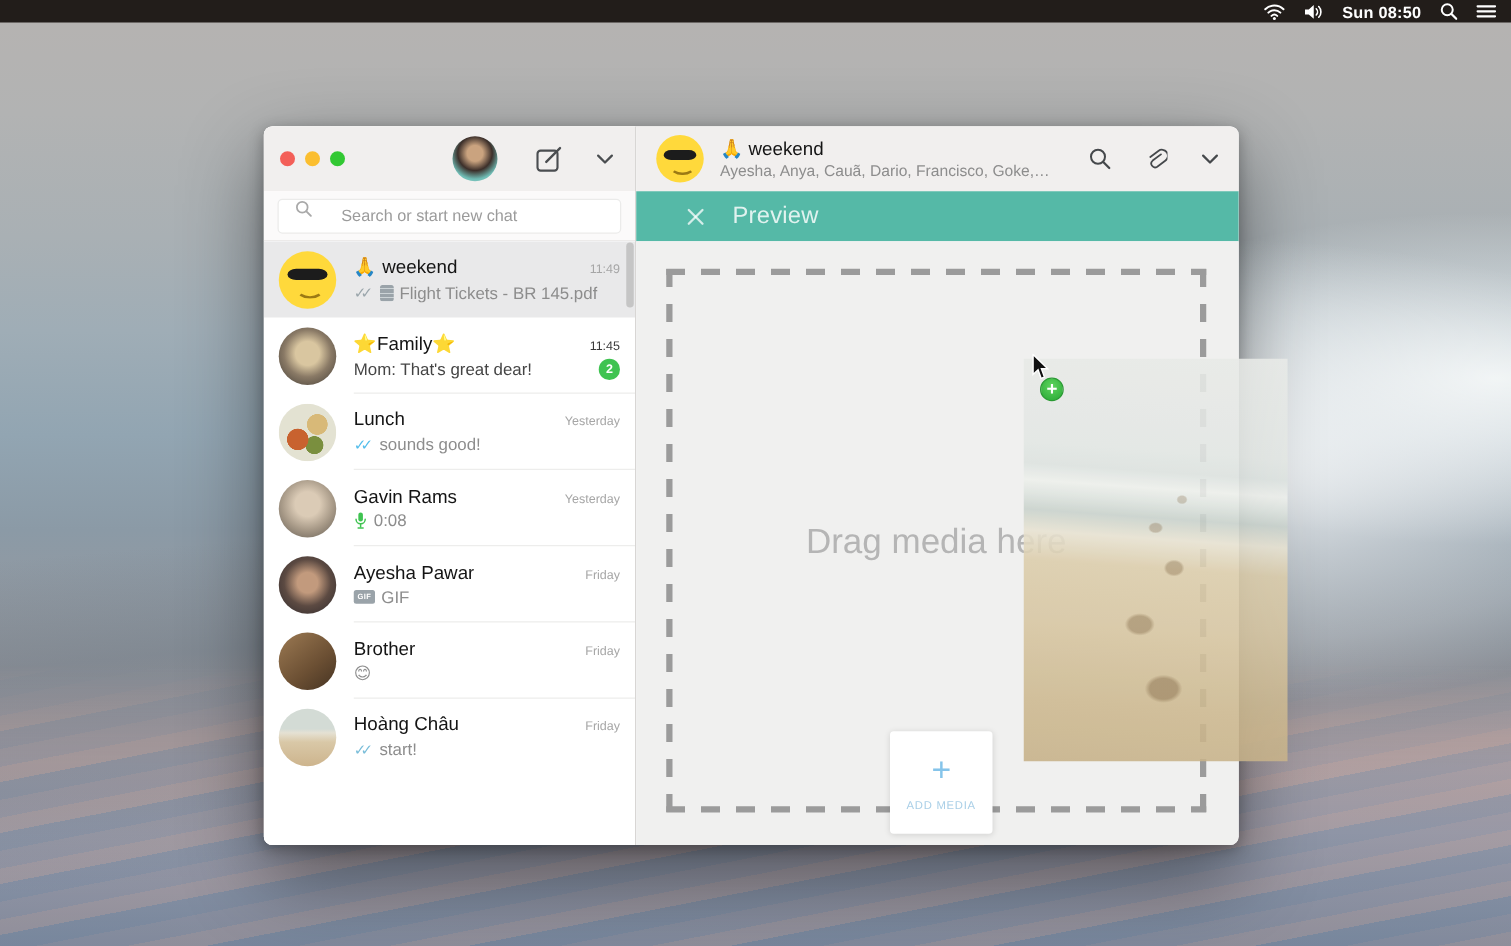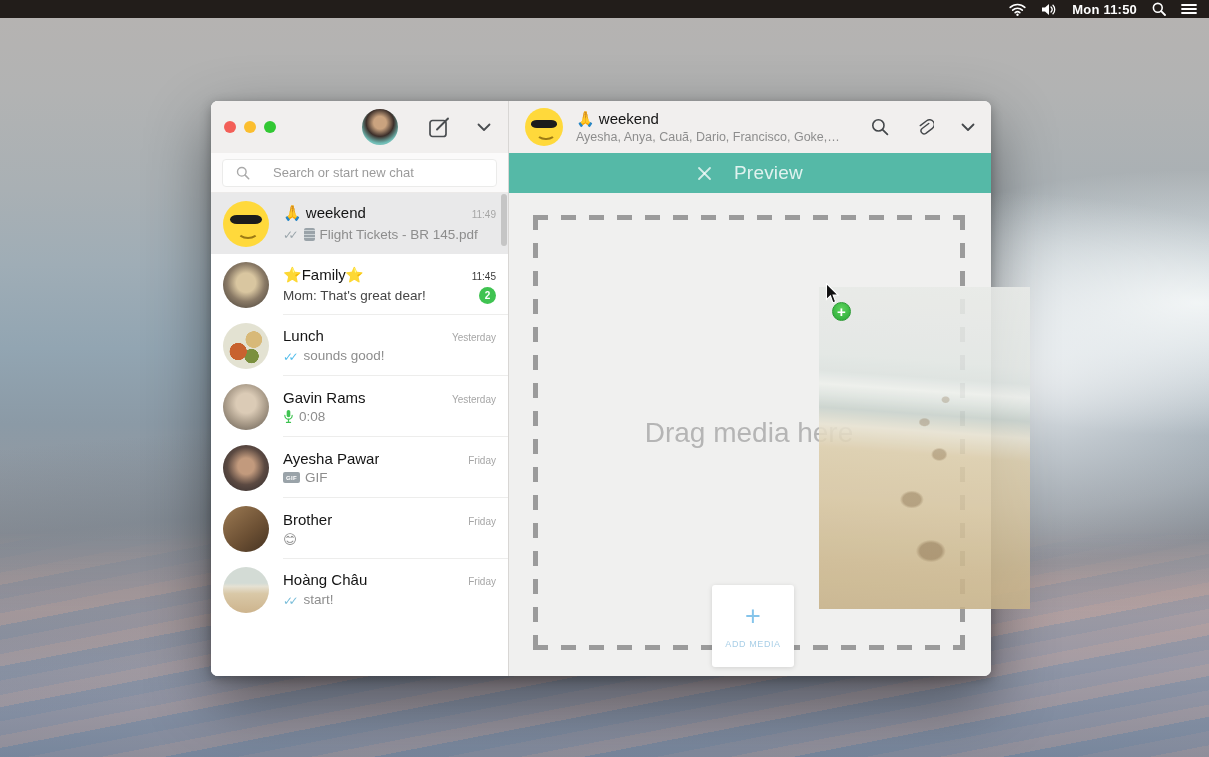--- a/index.html
+++ b/index.html
@@ -35,21 +35,21 @@
   .sb-header { height:52px; flex:0 0 52px; background:#f1efee; display:flex; align-items:center; padding:0 13px; }
   .lights { display:flex; gap:8px; }
   .light { width:12px; height:12px; border-radius:50%; }
   .light.red { background:#f35f58; } .light.yellow { background:#fbbe2f; } .light.green { background:#32c833; }
   .user-avatar { width:36px; height:36px; border-radius:50%; margin-left:auto;
     background: radial-gradient(circle at 50% 38%, #caa37f 0 22%, #3c2f2a 48%, #6fbcb5 72%, #a8d9d1 100%); }
   .compose { margin-left:30px; display:flex; }
   .sb-chevron { margin-left:26px; margin-right:4px; display:flex; }
 
   .search-row { height:40px; flex:0 0 40px; background:#fbfafa; display:flex; align-items:center; padding:0 11px; border-bottom:1px solid #eceae9; }
-  .search-box { flex:1; height:28px; background:#fff; border:1px solid #ebebea; border-radius:4px; display:flex; align-items:center; padding-left:13px; }
+  .search-box { flex:1; height:28px; background:#fff; border:1px solid #ebebea; border-radius:4px; display:flex; padding-left:13px; }
   .search-box input { border:none; outline:none; flex:1; font-size:13px; color:#555; padding-left:23px; background:transparent; font-family:inherit; }
   .search-box input::placeholder { color:#9b9b9b; }
 
   .chat-list { flex:1; position:relative; overflow:hidden; background:#fff; }
   .chat-row { position:relative; height:61px; display:flex; align-items:center; padding:0 12px; cursor:pointer; }
   .chat-row.selected { background:#e9e9ea; }
   .chat-row .divider { position:absolute; left:72px; right:0; bottom:0; height:1px; background:#ededec; }
   .avatar { width:46px; height:46px; border-radius:50%; flex:0 0 46px; margin-right:14px; position:relative; overflow:hidden; }
   .row-main { flex:1; min-width:0; display:flex; flex-direction:column; gap:3px; }
   .row-top { display:flex; align-items:baseline; justify-content:space-between; }
@@ -98,21 +98,21 @@
   
   .main-panel { flex:1; display:flex; flex-direction:column; min-width:0; }
   .chat-header { height:52px; flex:0 0 52px; background:#f1efee; display:flex; align-items:center; padding:0 16px; }
   .header-avatar { width:38px; height:38px; border-radius:50%; flex:0 0 38px; position:relative; overflow:hidden; }
   .header-titles { margin-left:13px; min-width:0; }
   .header-title { font-size:15px; color:#141414; font-weight:500; white-space:nowrap; }
   .header-members { font-size:12.5px; color:#8d8d8d; margin-top:2px; white-space:nowrap; overflow:hidden; text-overflow:ellipsis; max-width:265px; }
   .header-icons { margin-left:auto; display:flex; align-items:center; gap:27px; }
   .header-icons > span { display:flex; cursor:pointer; }
 
-  .preview-bar { height:40px; flex:0 0 40px; display:flex; align-items:center; padding:0 13px;justify-content:center; }
+  .preview-bar { height:40px; flex:0 0 40px; display:flex; align-items:center; padding:0 40px; }
   .preview-close { display:flex; cursor:pointer; }
   .preview-title { margin-left:22px; font-size:19px; color:rgba(255,255,255,0.82); letter-spacing:0.2px; }
 
   .dropzone { flex:1; background:#f0f0ef; position:relative; }
   .dash-rect { position:absolute; left:24px; top:22px; right:26px; bottom:26px; display:flex; align-items:center; justify-content:center;text-align:right; }
   .dash-rect .d { position:absolute; background-color:transparent; }
   .d-top    { left:0; right:0; top:0; height:5px;  background:repeating-linear-gradient(90deg,#9b9b9b 0 15px,transparent 15px 28px); }
   .d-bottom { left:0; right:0; bottom:0; height:5px; background:repeating-linear-gradient(90deg,#9b9b9b 0 15px,transparent 15px 28px); }
   .d-left   { top:0; bottom:0; left:0; width:5px;  background:repeating-linear-gradient(180deg,#9b9b9b 0 15px,transparent 15px 28px); }
   .d-right  { top:0; bottom:0; right:0; width:5px; background:repeating-linear-gradient(180deg,#9b9b9b 0 15px,transparent 15px 28px); }
@@ -152,21 +152,21 @@
         <circle cx="8.5" cy="11.7" r="1.2" fill="#fff"></circle>
       </svg>
   </span>
   <span class="mb-icon">
     <svg width="16" height="13" viewBox="0 0 16 13">
         <polygon points="1,4.5 4,4.5 8,1 8,12 4,8.5 1,8.5" fill="#fff"></polygon>
         <path d="M10 4a3.6 3.6 0 0 1 0 5" fill="none" stroke="#fff" stroke-width="1.3" stroke-linecap="round"></path>
         <path d="M12 2.2a6.2 6.2 0 0 1 0 8.6" fill="none" stroke="#fff" stroke-width="1.3" stroke-linecap="round"></path>
       </svg>
   </span>
-  <span class="clock">Mon 11:50</span>
+  <span class="clock">Sun 08:50</span>
   <span class="mb-icon">
     <svg width="14" height="14" viewBox="0 0 14 14">
         <circle cx="5.8" cy="5.8" r="4.4" fill="none" stroke="#fff" stroke-width="1.6"></circle>
         <line x1="9.2" y1="9.2" x2="13" y2="13" stroke="#fff" stroke-width="1.8" stroke-linecap="round"></line>
       </svg>
   </span>
   <span class="mb-icon">
     <svg width="16" height="12" viewBox="0 0 16 12">
         <line x1="1" y1="2" x2="15" y2="2" stroke="#fff" stroke-width="1.8" stroke-linecap="round"></line>
         <line x1="1" y1="6" x2="15" y2="6" stroke="#fff" stroke-width="1.8" stroke-linecap="round"></line>

